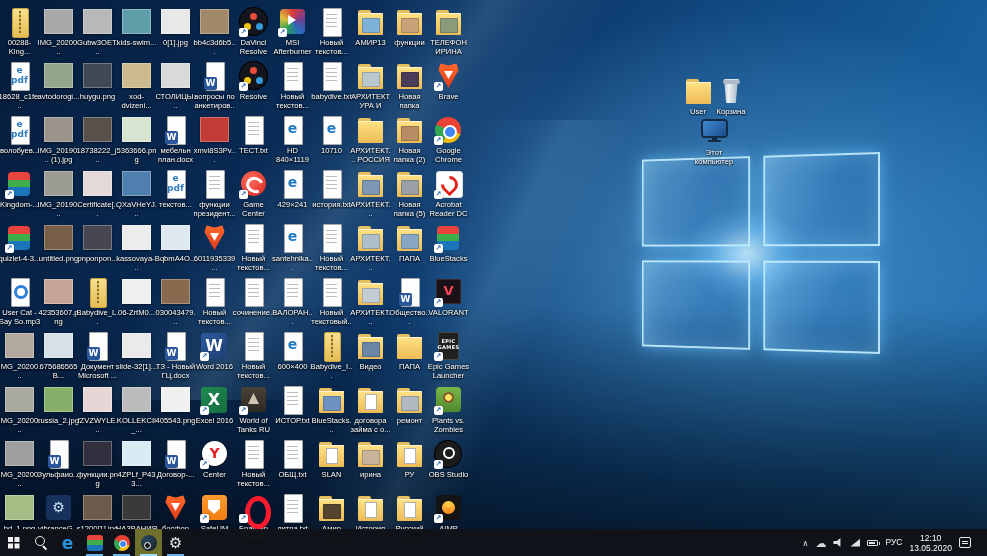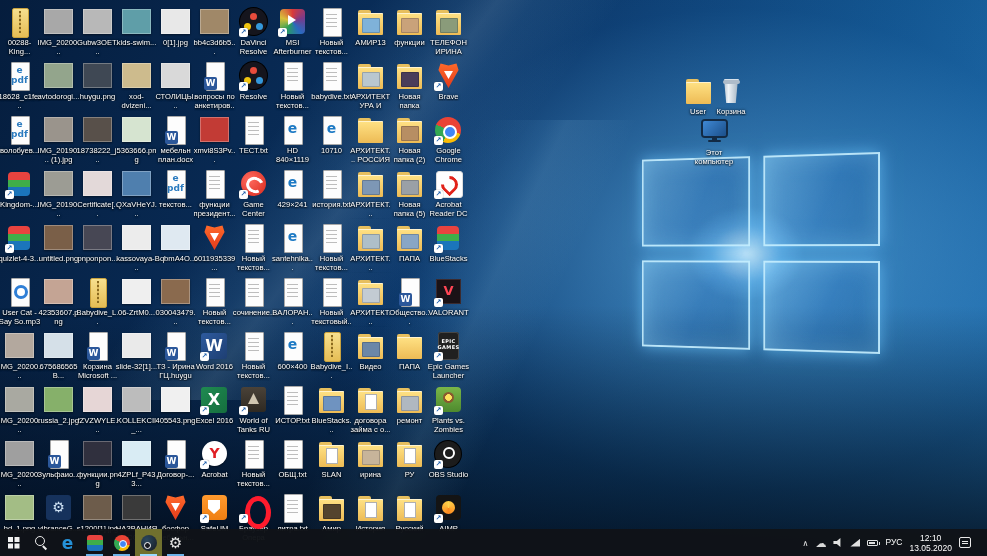--- a/index.html
+++ b/index.html
@@ -631,31 +631,31 @@
         <div class="lbl">IMG_20200...</div>
       </div>
       <div class="dicon">
         <div class="ic ic-image">
           <div class="thumb" style="background: rgb(213, 224, 232);"></div>
         </div>
         <div class="lbl">675686565B...</div>
       </div>
       <div class="dicon">
         <div class="ic ic-word"></div>
-        <div class="lbl">Корзина Microsoft ...</div>
+        <div class="lbl">Документ Microsoft ...</div>
       </div>
       <div class="dicon">
         <div class="ic ic-image">
           <div class="thumb" style="background: rgb(234, 234, 234);"></div>
         </div>
         <div class="lbl">slide-32[1]...</div>
       </div>
       <div class="dicon">
         <div class="ic ic-word"></div>
-        <div class="lbl">ТЗ - Ирина ГЦ.huygu</div>
+        <div class="lbl">ТЗ - Новый ГЦ.docx</div>
       </div>
       <div class="dicon">
         <div class="ic ic-word-app">
           <div class="sc">↗</div>
         </div>
         <div class="lbl">Word 2016</div>
       </div>
       <div class="dicon">
         <div class="ic ic-text"></div>
         <div class="lbl">Новый текстов...</div>
@@ -777,21 +777,21 @@
         <div class="lbl">4ZPLf_P433...</div>
       </div>
       <div class="dicon">
         <div class="ic ic-word"></div>
         <div class="lbl">Договор-...</div>
       </div>
       <div class="dicon">
         <div class="ic ic-yandex">
           <div class="sc">↗</div>
         </div>
-        <div class="lbl">Acrobat</div>
+        <div class="lbl">Center</div>
       </div>
       <div class="dicon">
         <div class="ic ic-text"></div>
         <div class="lbl">Новый текстов...</div>
       </div>
       <div class="dicon">
         <div class="ic ic-text"></div>
         <div class="lbl">ОБЩ.txt</div>
       </div>
       <div class="dicon">

